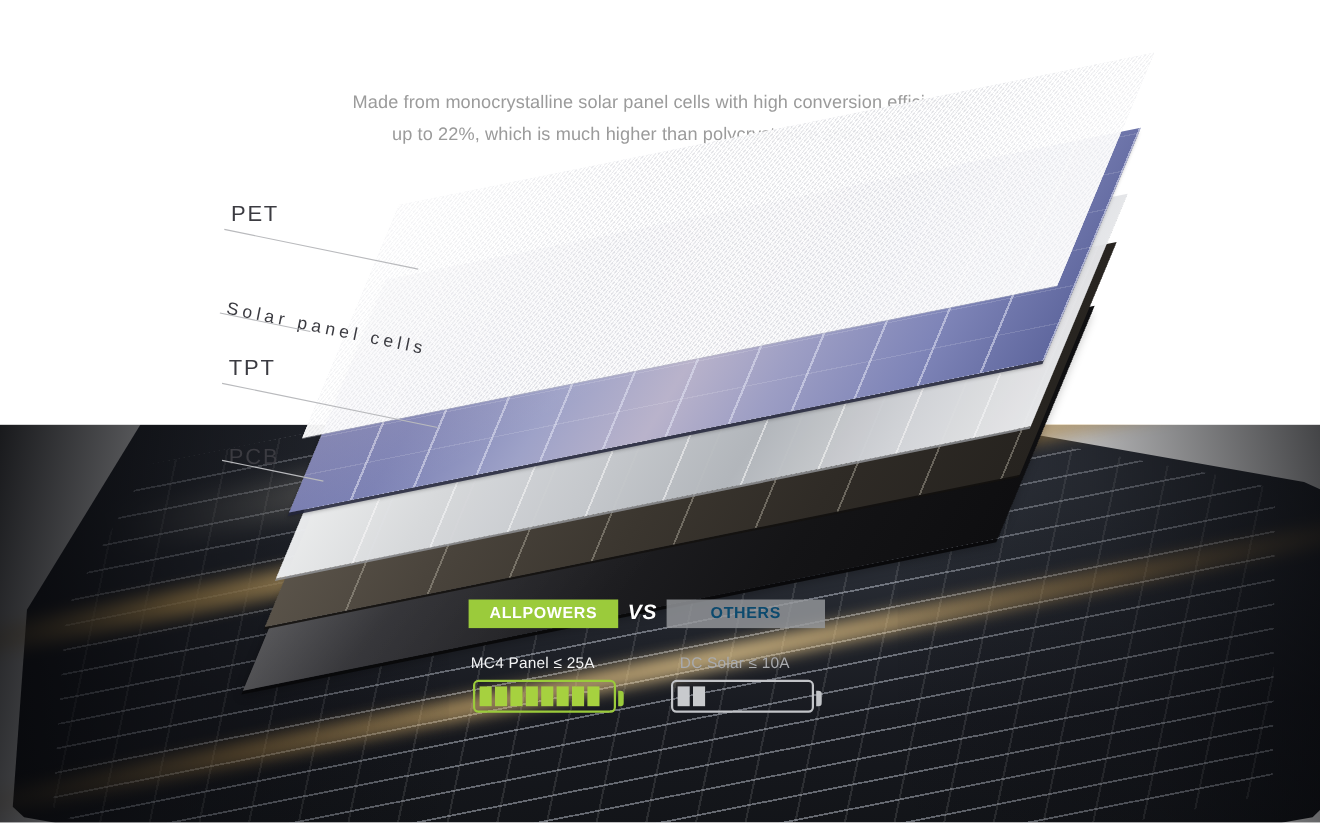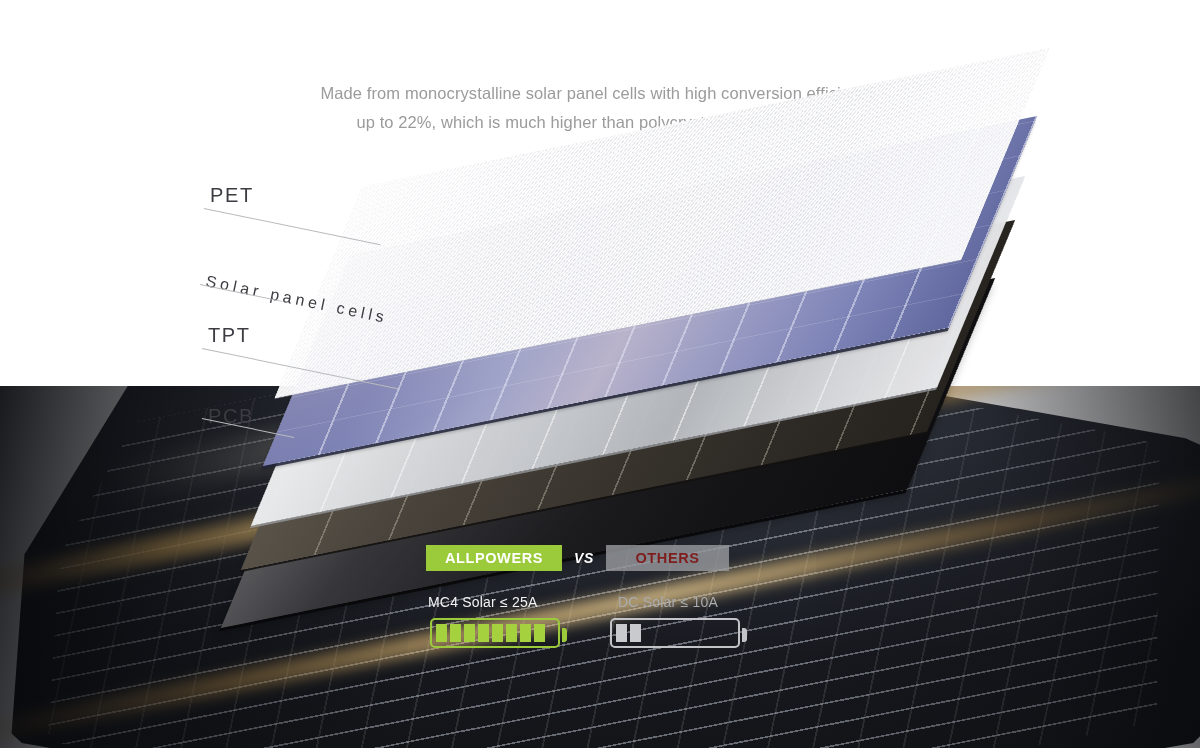--- a/index.html
+++ b/index.html
@@ -262,28 +262,28 @@
   }
   .badge-ours {
     left: 426px; top: 545px; width: 136px;
     background: #9BCB3B;
     color: #ffffff;
   }
   .badge-vs {
     left: 566px; top: 545px; width: 36px;
     color: #ffffff;
     font-style: italic;
-    font-size: 14px;
+    font-size: 19px;
     font-weight: bold;
     background: transparent;
   }
   .badge-theirs {
-    left: 606px; top: 545px; width: 123px;
+    left: 606px; top: 545px; width: 144px;
     background: rgba(150,152,156,0.82);
-    color: #7f1d1d;
+    color: #0c4a6e;
   }
   .cmp-caption {
     position: absolute;
     top: 594px;
     font-size: 14px;
     font-family: "Liberation Sans", sans-serif;
     letter-spacing: 0.2px;
     white-space: nowrap;
   }
   .cap-ours { left: 428px; color: #f2f3f4; }
@@ -369,21 +369,21 @@
   <div class="callout" style="left:208px; top:324px;">TPT</div>
   <div class="leader" style="left:202px; top:348px; width:200px; transform:rotate(11.6deg);"></div>
 
   <div class="callout" style="left:208px; top:393px;margin-top:12px;">PCB</div>
   <div class="leader" style="left:202px; top:418px; width:94px; transform:rotate(11.6deg);"></div>
 
   <div class="badge badge-ours">ALLPOWERS</div>
   <div class="badge badge-vs">VS</div>
   <div class="badge badge-theirs">OTHERS</div>
 
-  <div class="cmp-caption cap-ours">MC4 Solar ≤ 25A</div>
+  <div class="cmp-caption cap-ours">MC4 Panel ≤ 25A</div>
   <div class="cmp-caption cap-theirs">DC Solar ≤ 10A</div>
 
   <div class="batt batt-ours">
     <div class="batt-bars" id="bars-ours">
         <div class="bar bar-green"></div>
         <div class="bar bar-green"></div>
         <div class="bar bar-green"></div>
         <div class="bar bar-green"></div>
         <div class="bar bar-green"></div>
         <div class="bar bar-green"></div>

